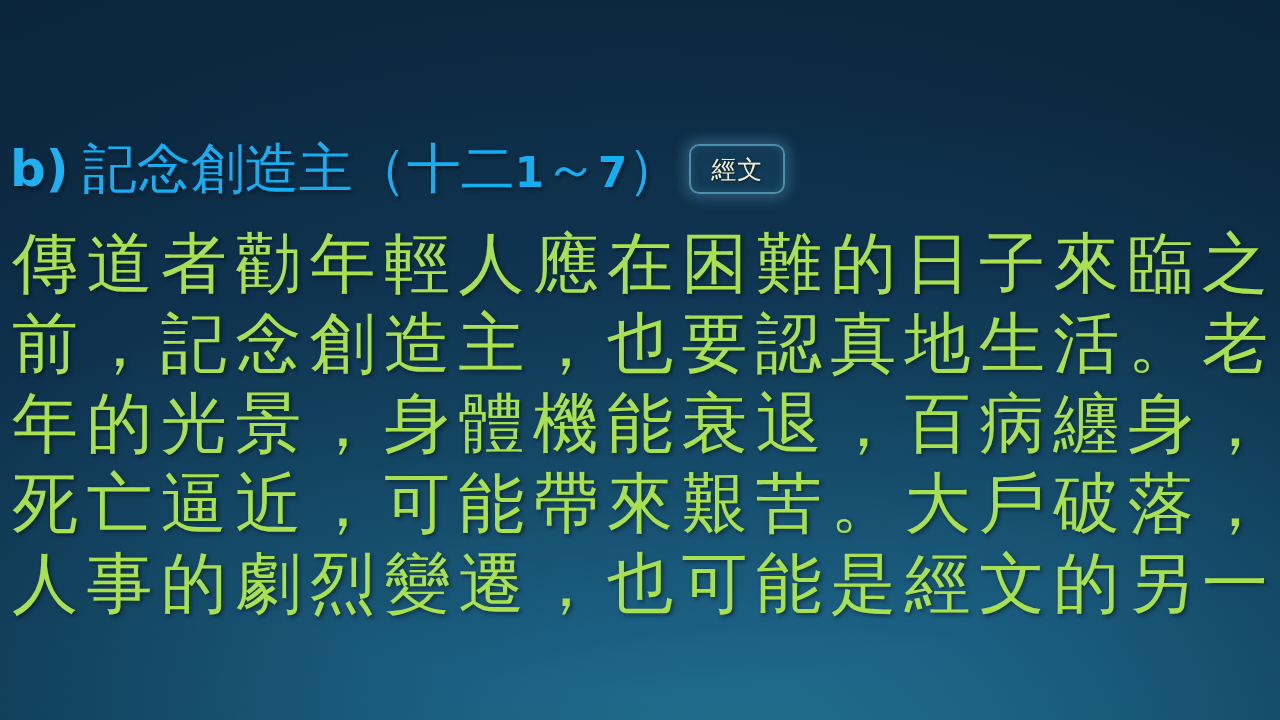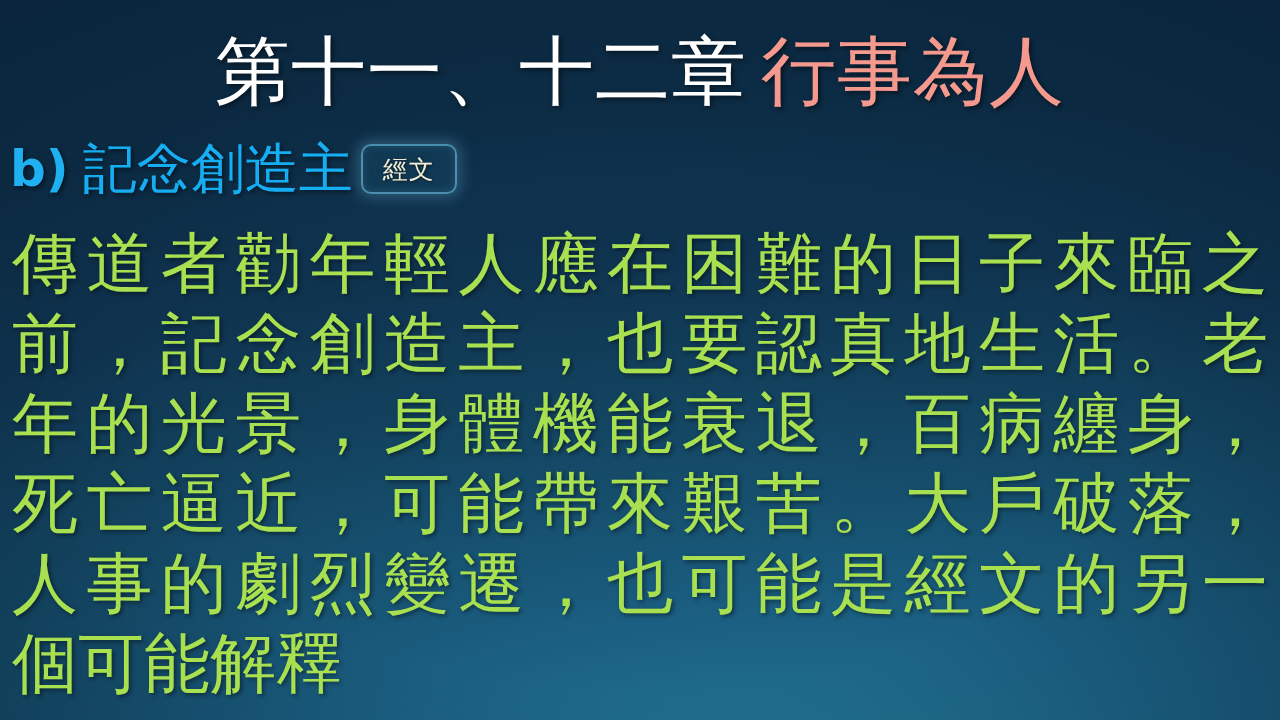--- a/index.html
+++ b/index.html
@@ -139,27 +139,25 @@
   }
   .body-line.justify > span { display: inline-block; }
 </style>
 </head>
 <body>
 
 <div id="slide">
 
   <div id="vignette"></div>
 
-  <div class="title-row">
-    <span class="title-black">第十一、十二章</span><span class="title-accent">行事為人</span>
-  </div>
 
   <div class="sub-row">
     <span class="sub-letter">b)</span>
     <span class="sub-text">記念創造主</span>
+    <span class="sub-ref"><span>（十二</span><span class="num">1</span><span>～</span><span class="num">7</span><span>）</span></span>
     <div class="scripture-btn">
       <span class="lbl">經文</span>
     </div>
   </div>
 
   <div class="body-block">
     <div class="body-line justify">
         <span>傳</span>
         <span>道</span>
         <span>者</span>
@@ -247,16 +245,15 @@
         <span>也</span>
         <span>可</span>
         <span>能</span>
         <span>是</span>
         <span>經</span>
         <span>文</span>
         <span>的</span>
         <span>另</span>
         <span>一</span>
       </div>
-    <div class="body-line">個可能解釋</div>
   </div>
 
 </div>
 
 </body></html>

